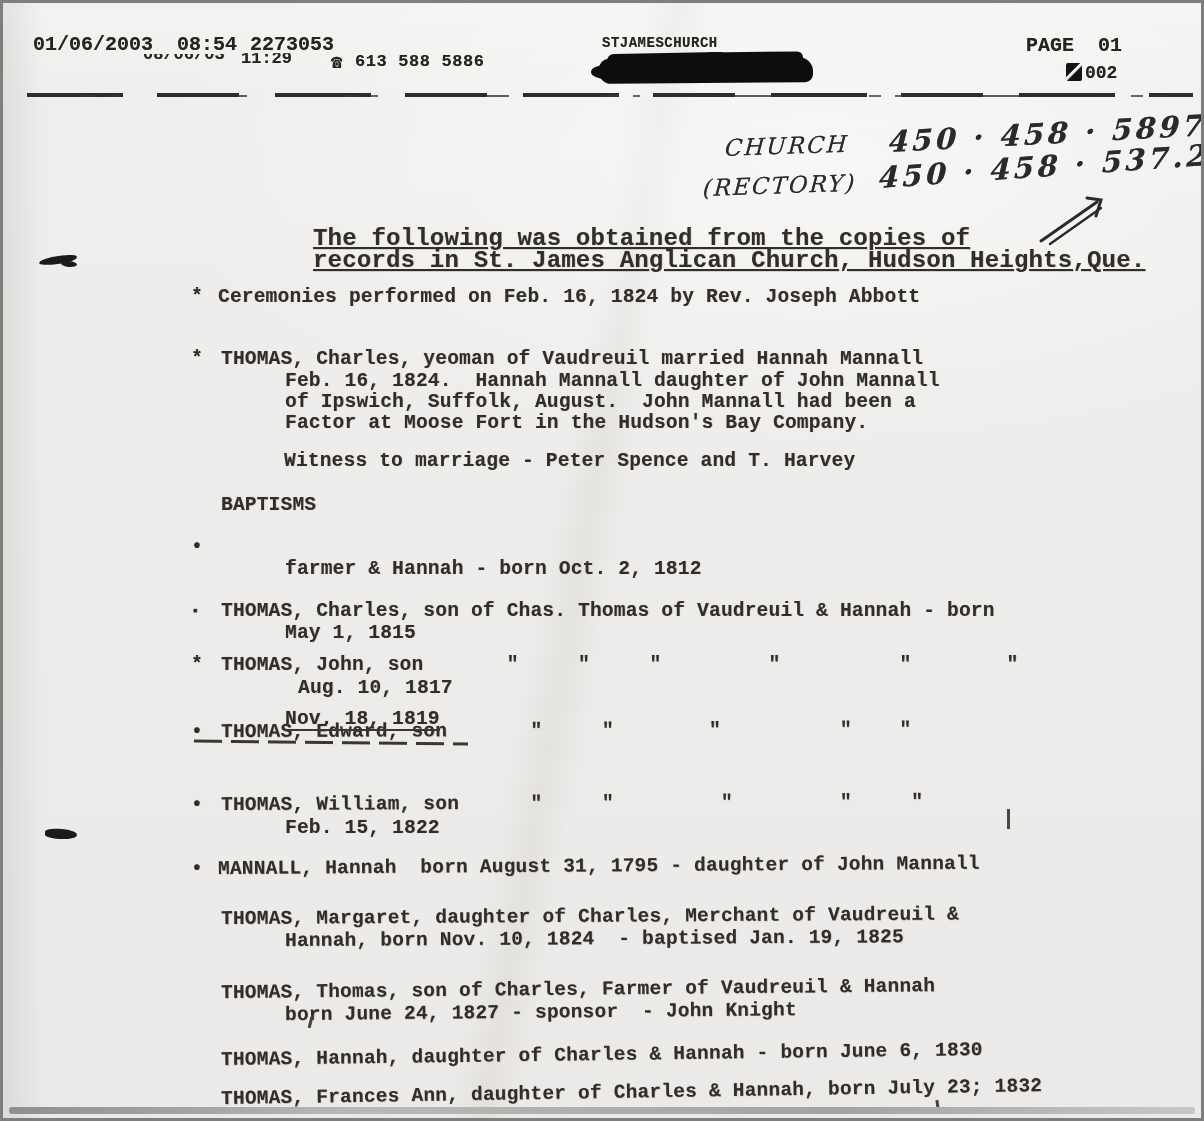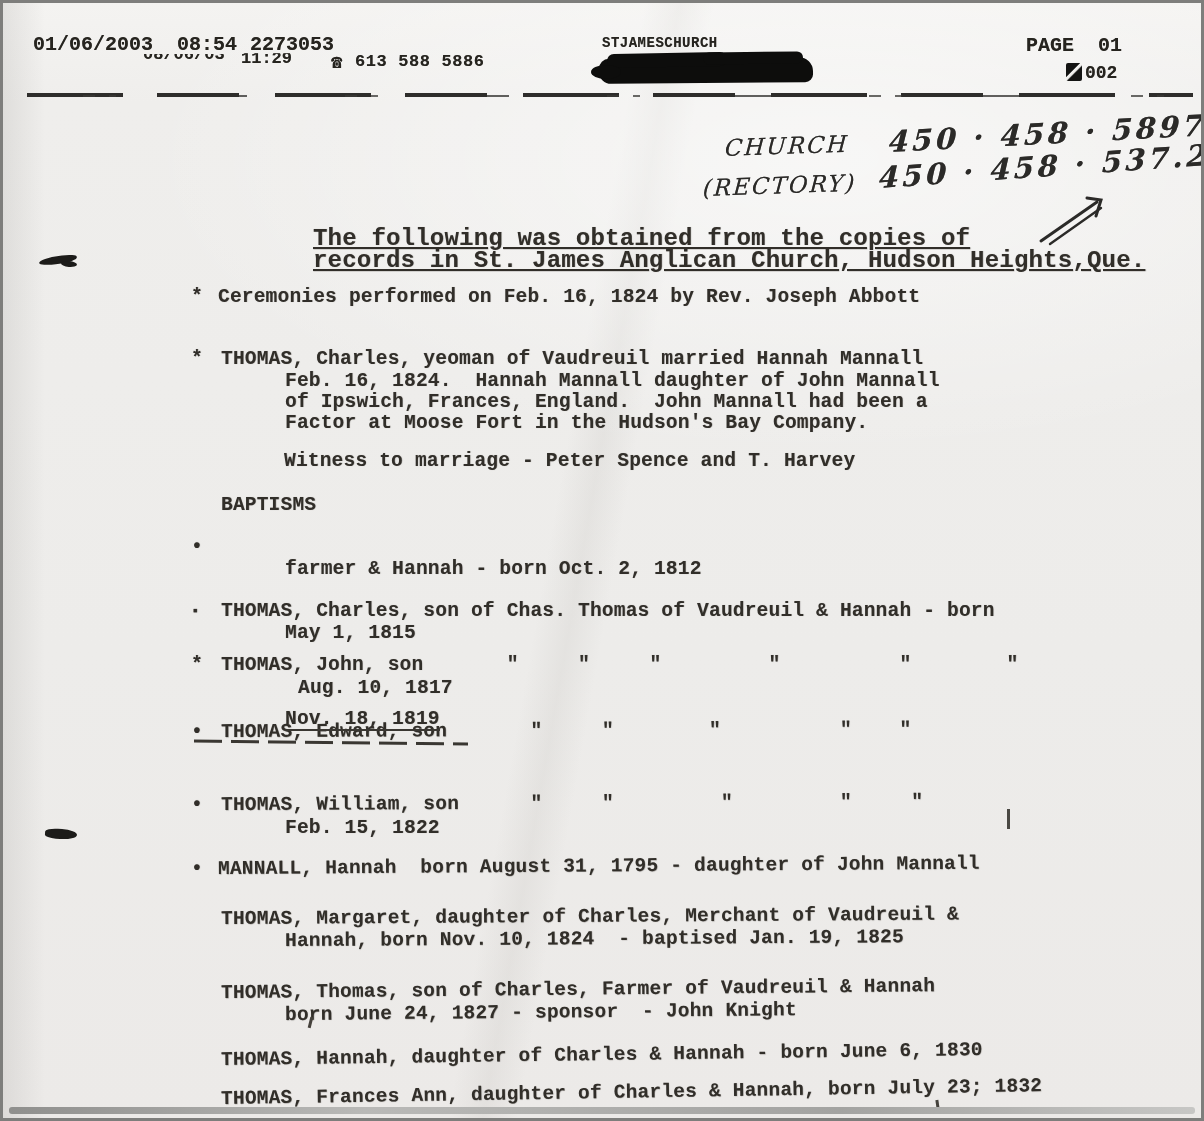--- a/index.html
+++ b/index.html
@@ -103,21 +103,21 @@
 
   <div class="tline intro" style="left:310px;top:226px;">The following was obtained from the copies of</div>
   <div class="tline intro" style="left:310px;top:248px;">records in St. James Anglican Church, Hudson Heights,Que.</div>
 
   <div class="tline bullet" style="left:188px;top:284px;">*</div>
   <div class="tline" style="left:215px;top:284px;">Ceremonies performed on Feb. 16, 1824 by Rev. Joseph Abbott</div>
 
   <div class="tline bullet" style="left:188px;top:346px;">*</div>
   <div class="tline" style="left:218px;top:346px;">THOMAS, Charles, yeoman of Vaudreuil married Hannah Mannall</div>
   <div class="tline" style="left:282px;top:368px;">Feb. 16, 1824.  Hannah Mannall daughter of John Mannall</div>
-  <div class="tline" style="left:282px;top:389px;">of Ipswich, Frances, England.  John Mannall had been a</div>
+  <div class="tline" style="left:282px;top:389px;">of Ipswich, Suffolk, August.  John Mannall had been a</div>
   <div class="tline" style="left:282px;top:410px;">Factor at Moose Fort in the Hudson's Bay Company.</div>
   <div class="tline" style="left:281px;top:448px;">Witness to marriage - Peter Spence and T. Harvey</div>
 
   <div class="tline" style="left:218px;top:492px;">BAPTISMS</div>
 
   <div class="tline bullet" style="left:188px;top:534px;">•</div>
   <div class="tline" style="left:282px;top:556px;">farmer &amp; Hannah - born Oct. 2, 1812</div>
 
   <div class="tline bullet" style="left:188px;top:598px;font-size:14px;">▪</div>
   <div class="tline" style="left:218px;top:598px;">THOMAS, Charles, son of Chas. Thomas of Vaudreuil &amp; Hannah - born</div>

